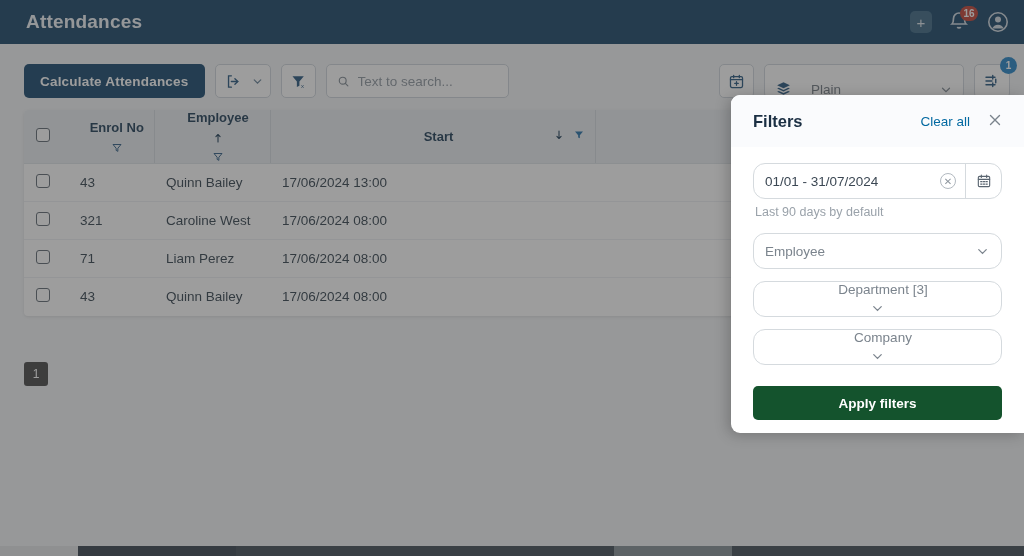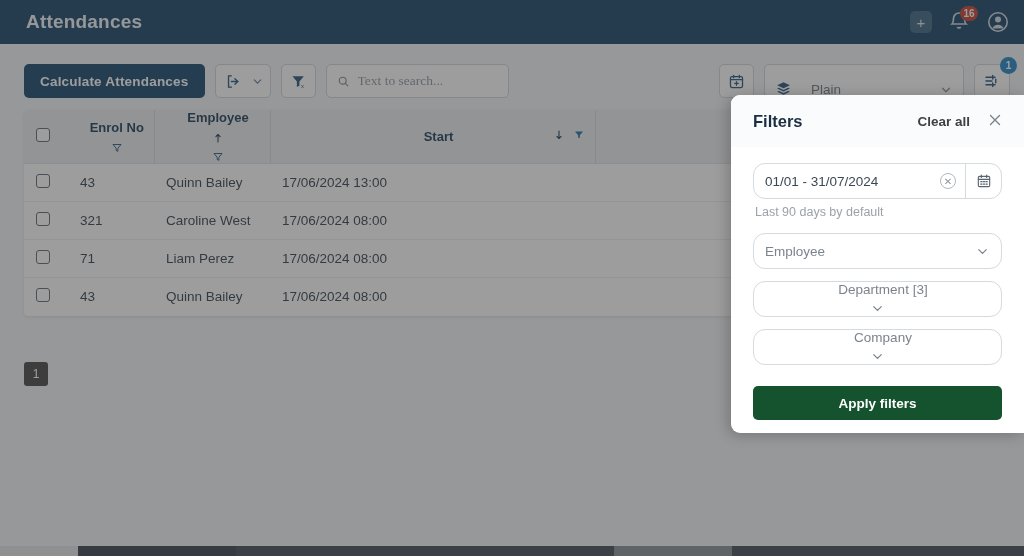--- a/index.html
+++ b/index.html
@@ -57,21 +57,21 @@
     border-radius: 5px; display: flex; align-items: center; justify-content: center;
     gap: 6px; color: #1d4f79; cursor: pointer; padding: 0 8px;
   }
   .icon-btn.split { padding: 0 6px 0 9px; gap: 9px; }
   .search-box {
     height: 34px; width: 183px; border: 1px solid #ccd3da; background: #fff;
     border-radius: 5px; display: flex; align-items: center; gap: 8px; padding: 0 10px;
   }
   .search-box input {
     border: none; outline: none; font-size: 13.5px; color: #3b82f6;
-    font-family: Liberation Serif, serif; width: 100%; background: transparent;
+    font-family: Liberation Sans, sans-serif; width: 100%; background: transparent;
   }
   .search-box input::placeholder { color: #8b949d; }
   .toolbar-right { margin-left: auto; display: flex; align-items: center; gap: 10px; }
   .select-btn {
     height: 34px; width: 200px; border: 1px solid #ccd3da; background: #fff;
     border-radius: 5px; display: flex; align-items: flex-end; padding: 0 10px;
     gap: 19px; cursor: pointer;
   }
   .select-btn .lbl { font-size: 13.5px; color: #6b747d; flex: 1; }
   .settings-wrap { position: relative; }
@@ -128,21 +128,21 @@
     position: absolute; left: 731px; top: 95px; width: 293px; height: 338px;
     background: #ffffff; border-top-left-radius: 9px; border-bottom-left-radius: 9px;
     box-shadow: -3px 2px 14px rgba(0,0,0,.22);
   }
   .panel-head {
     height: 52px; background: #fafbfd; display: flex; align-items: center;
     padding: 0 20px 0 22px; border-top-left-radius: 9px;
   }
   .panel-title { font-size: 16.5px; font-weight: bold; color: #1b2f43; }
   .panel-head-right { margin-left: auto; display: flex; align-items: center; gap: 16px; }
-  .clear-all { font-size: 13.5px; color: #404040; cursor: pointer; font-weight: bold; }
+  .clear-all { font-size: 13.5px; color: #0369a1; cursor: pointer; }
   .close-x { color: #7a838c; font-size: 19px; line-height: 1; cursor: pointer; }
   .panel-body { padding: 16px 22px 0 22px; }
   .field {
     height: 36px; border: 1px solid #d5dade; border-radius: 12px; background: #fff;
     display: flex; align-items: center; padding: 0 0 0 11px; cursor: pointer;
   }
   .field .val { font-size: 13.5px; color: #3b4753; flex: 1; }
   .field .ph { font-size: 13.5px; color: #7b848d; flex: 1; }
   .clear-circle {
     width: 16px; height: 16px; border-radius: 50%; border: 1.3px solid #b2b9c0;

